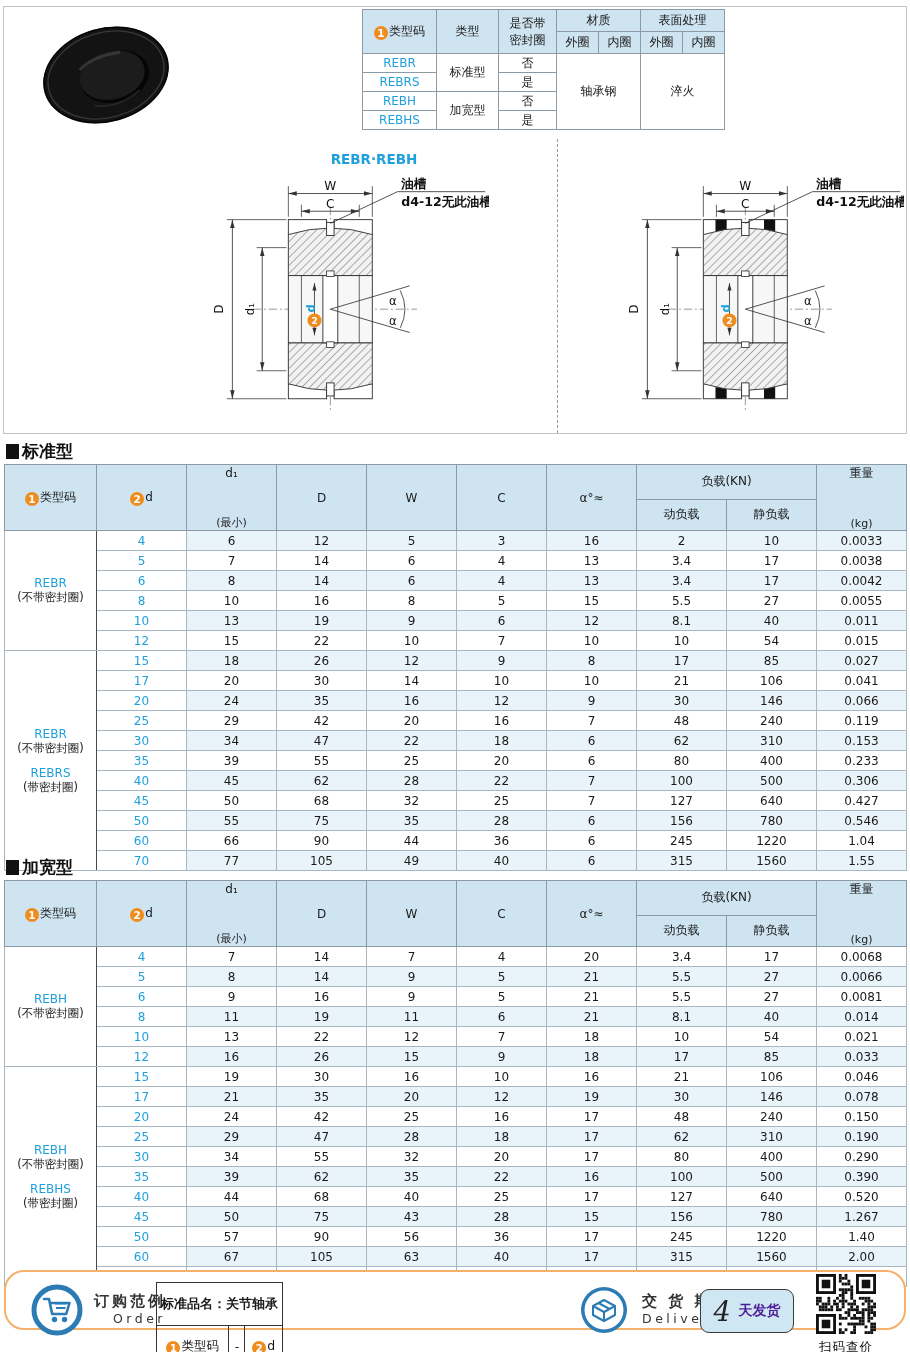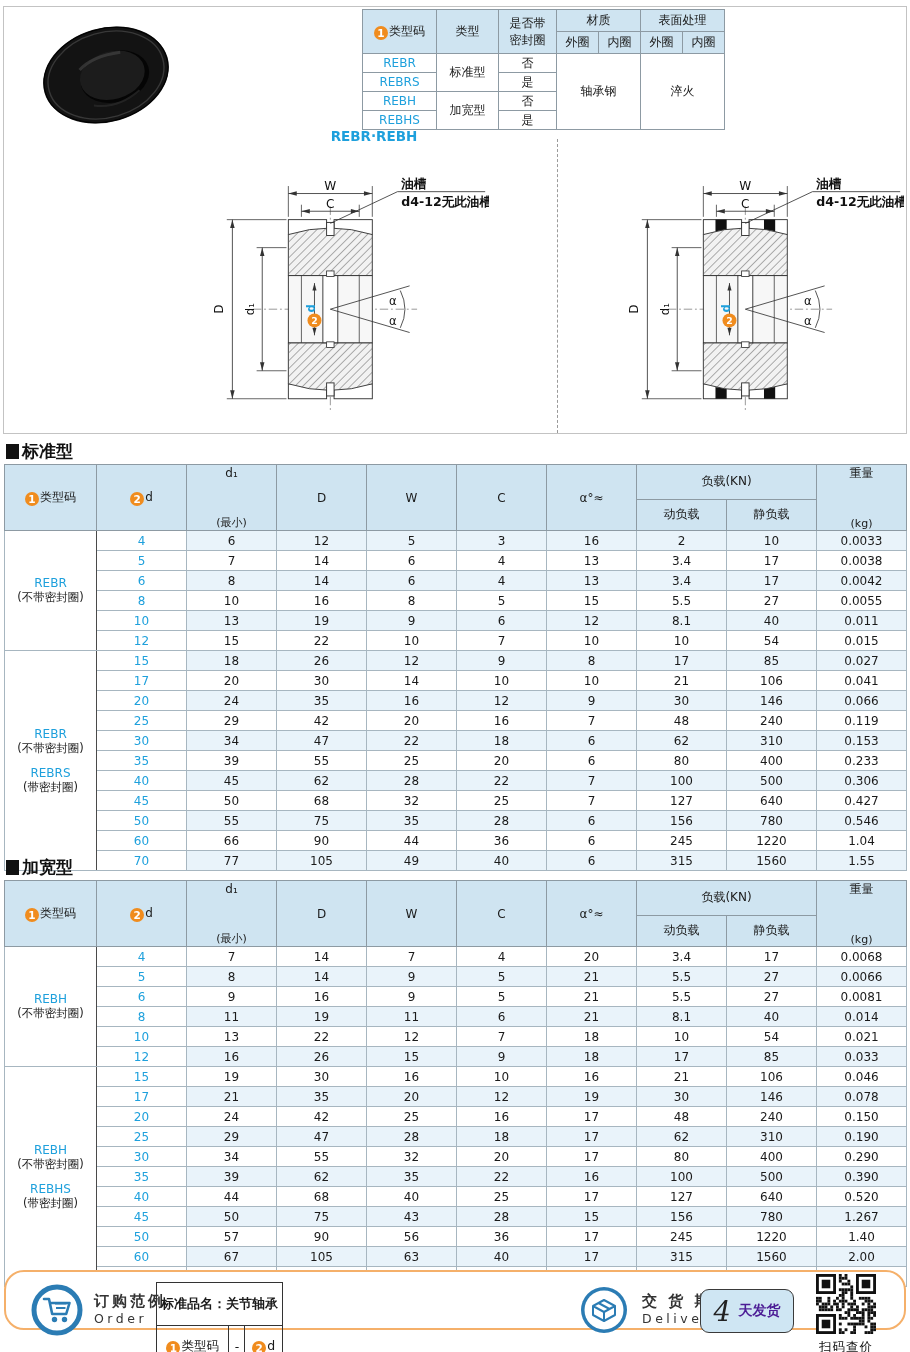--- a/index.html
+++ b/index.html
@@ -20,21 +20,21 @@
   #spec-table th { background:#cfe4f1; height:22px; }
   #spec-table td { height:19px; background:#fff; }
   #spec-table { border:1.5px solid #4a4a4a; }
   #spec-table tbody tr:first-child td { border-top:1.5px solid #4a4a4a; }
   .code-blue { color:#1ea0dc; }
   .cnum { display:inline-block; width:14px; height:14px; line-height:14px; border-radius:50%;
           background:#f08c1e; color:#fff; font-size:10.5px; text-align:center; margin-right:1px;
           vertical-align:-2px; font-weight:bold; }
 
   
-  .diag-label { position:absolute; top:121px; text-align:center; font-size:13.5px; font-weight:bold; }
+  .diag-label { position:absolute; top:144px; text-align:center; font-size:13.5px; font-weight:bold; }
   #dash-divider { left:553px; top:132px; height:294px; width:0; border-left:1px dashed #9a9a9a; }
   .blue-t { color:#1ea0dc; }
 
   .bearing-svg { position:absolute; width:322px; height:250px; }
   #diagram-left  { left:163px; top:166px; }
   #diagram-right { left:578px; top:166px; }
   .seals { display:none; }
   #diagram-right .seals { display:inline; }
 
   
@@ -59,21 +59,21 @@
   #std-table { top:464px; }
   #wide-table { top:880px; }
   #std-title { top:440px; }
   #wide-title { top:856px; }
 
   
   #footer { left:4px; top:1270px; width:902px; height:60px; border:2px solid #f5b06a; border-radius:20px; background:#fff; }
   .circle-icon { position:absolute; width:52px; height:52px; }
   .stack-label { position:absolute; line-height:1.35; white-space:nowrap; }
   .stack-cn { font-size:15px; font-weight:bold; letter-spacing:3px; color:#333; }
-  .stack-en { font-size:12.5px; letter-spacing:3.5px; color:#333; }
+  .stack-en { font-size:12.5px; letter-spacing:3.5px; color:#333;text-align:right; }
   #order-table { position:absolute; left:150px; top:10px; border-collapse:collapse; font-size:12.5px; border:1.5px solid #333; }
   #order-table td { border:1px solid #333; text-align:center; height:21px; padding:12px 4px; }
   #order-table .ot-head { font-weight:bold; font-size:13px; }
   #days-box { position:absolute; left:694px; top:17px; width:94px; height:44px; background:#cfe6f3;
               border:1.5px solid #3a3a3a; border-radius:9px; display:flex; align-items:center; justify-content:center; gap:8px; }
   #days-num { font-family:"DejaVu Serif","Liberation Serif",serif; font-style:italic; font-size:27px; color:#222; }
   #days-unit { font-size:14px; font-weight:bold; color:#4c1d95; }
   #qr-wrap { position:absolute; left:808px; top:2px; width:64px; text-align:center; }
   #qr-caption { font-size:12.5px; margin-top:1px; color:#111; letter-spacing:1px; }
 </style>

